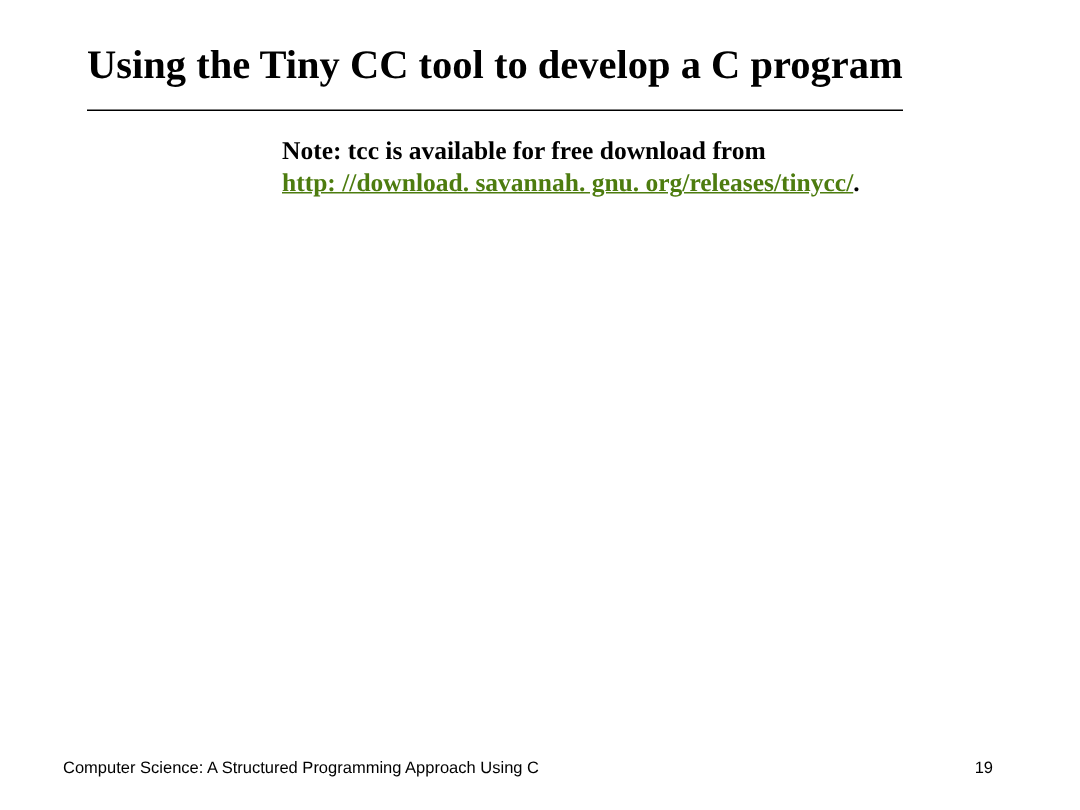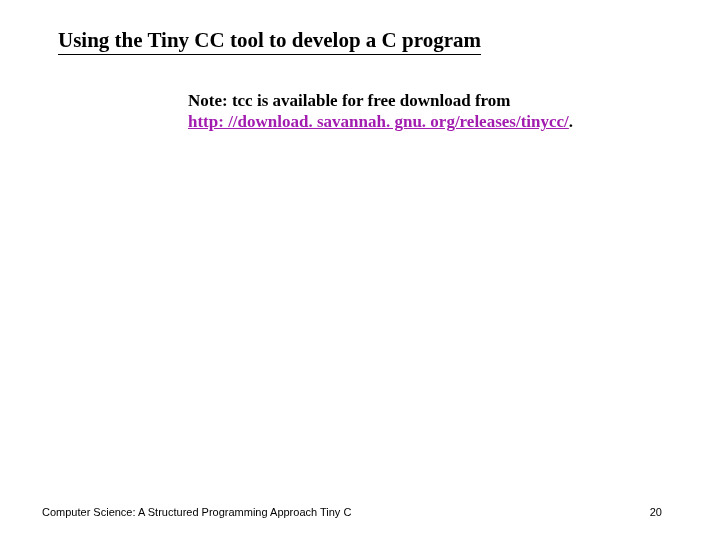--- a/index.html
+++ b/index.html
@@ -2,35 +2,35 @@
 <html><head>
 <meta charset="utf-8">
 <style>
   * { margin: 0; padding: 0; box-sizing: border-box; }
   html, body { width: 720px; height: 540px; background: #ffffff; font-family: "Times New Roman", Times, serif; color: #000; }
   .slide { position: relative; width: 720px; height: 540px; }
   .title {
     position: absolute;
     top: 28px;
     left: 58px;
-    font-size: 21px;
+    font-size: 27px;
     font-weight: bold;
     border-bottom: 1.5px solid #000;
-    padding-bottom: 1px;
+    padding-bottom: 14px;
   }
   .note-block {
     position: absolute;
     top: 90px;
     left: 188px;
     font-size: 17px;
     font-weight: bold;
     line-height: 1.25;
   }
   .note-label { }
-  .link { color: #a21caf; text-decoration: underline; }
+  .link { color: #4d7c0f; text-decoration: underline; }
   .period { color: #000; text-decoration: none; }
   .footer-left {
     position: absolute;
     bottom: 22px;
     left: 42px;
     font-family: Arial, Helvetica, sans-serif;
     font-size: 11px;
     font-weight: normal;
   }
   .footer-right {
@@ -47,16 +47,16 @@
 
 <div class="slide">
 
   <div class="title">Using the Tiny CC tool to develop a C program</div>
 
   <div class="note-block">
     <span class="note-label">Note:</span><span> tcc is available for free download from</span><br>
     <span class="link">http: //download. savannah. gnu. org/releases/tinycc/</span><span class="period">.</span>
   </div>
 
-  <div class="footer-left">Computer Science: A Structured Programming Approach Tiny C</div>
-  <div class="footer-right">20</div>
+  <div class="footer-left">Computer Science: A Structured Programming Approach Using C</div>
+  <div class="footer-right">19</div>
 
 </div>
 
 </body></html>

